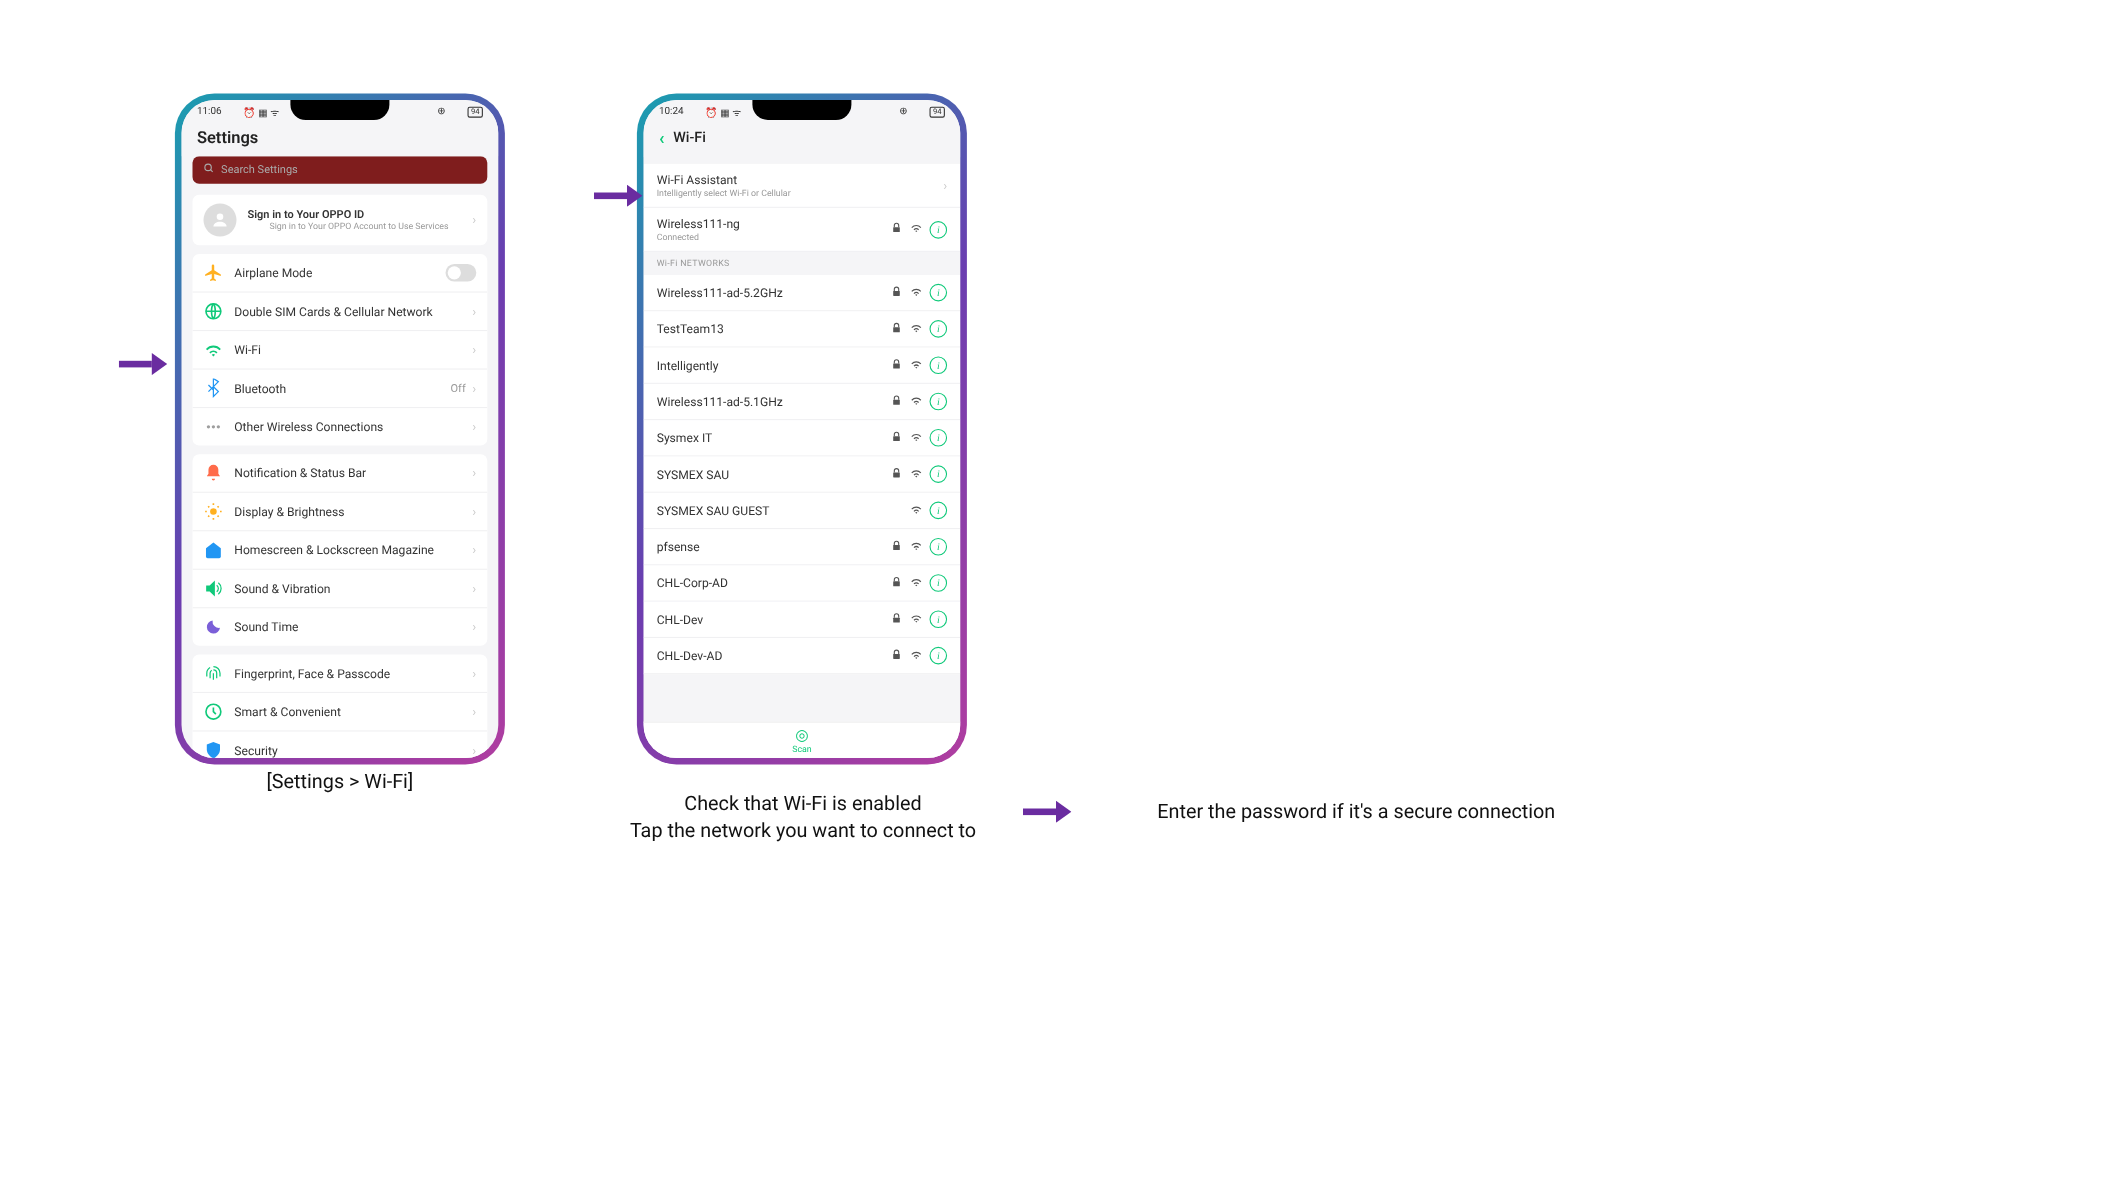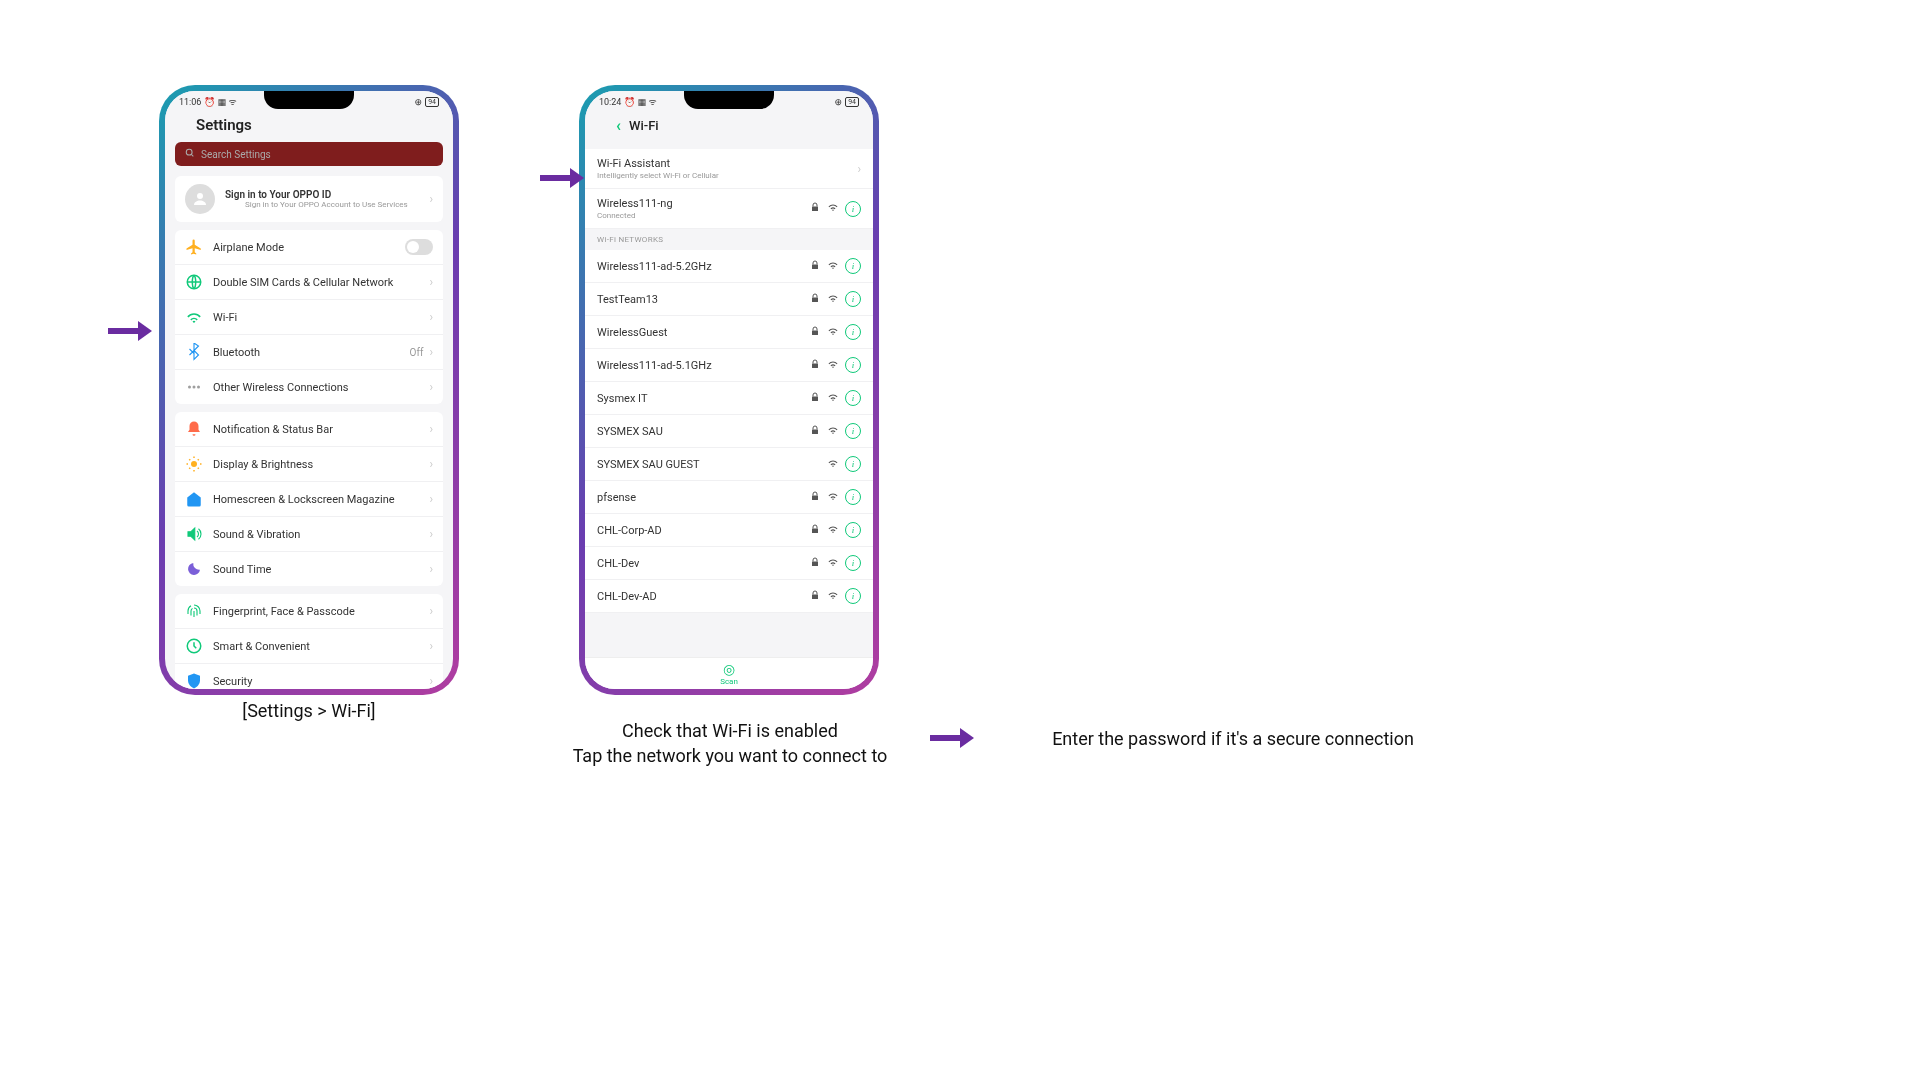--- a/index.html
+++ b/index.html
@@ -31,24 +31,24 @@
   }
   .status-bar {
     display: flex;
     justify-content: space-between;
     align-items: center;
     padding: 4px 14px 2px;
     font-size: 9px;
     color: #333;
     background: #f5f5f7;
   }
-  .status-left, .status-right { display: flex; align-items: center; gap: 3px; justify-content: space-between; }
+  .status-left, .status-right { display: flex; align-items: center; gap: 20px; justify-content: space-between; }
   
   .header {
-    padding: 6px 31px 8px;
+    padding: 6px 14px 8px;
     background: #f5f5f7;
   }
   .header-title { font-size: 15px; font-weight: 600; color: #222; }
   .header-wifi { display: flex; align-items: center; gap: 8px; }
   .back-chevron { color: #10c97a; font-size: 16px; font-weight: bold; }
   
   .search-box {
     margin: 0 10px 10px;
     background: #7f1d1d;
     border-radius: 6px;
@@ -427,21 +427,21 @@
                   <rect x="6" y="11" width="12" height="9" rx="1"></rect>
                   <path d="M8 11V8a4 4 0 018 0v3" fill="none" stroke="#555" stroke-width="2"></path>
                 </svg></span>
               <span><svg viewBox="0 0 24 24" fill="#555">
                   <path d="M12 20l-2-2a3 3 0 014 0zM7 15a7 7 0 0110 0l-1.5 1.5a5 5 0 00-7 0zM3 11a12 12 0 0118 0l-1.5 1.5a10 10 0 00-15 0z"></path>
                 </svg></span>
               <div class="info-circle">i</div>
             </div>
           </div>
           <div class="wifi-row">
-            <div class="wifi-name-col">WirelessGuest</div>
+            <div class="wifi-name-col">Intelligently</div>
             <div class="wifi-icons">
               <span><svg viewBox="0 0 24 24" fill="#555">
                   <rect x="6" y="11" width="12" height="9" rx="1"></rect>
                   <path d="M8 11V8a4 4 0 018 0v3" fill="none" stroke="#555" stroke-width="2"></path>
                 </svg></span>
               <span><svg viewBox="0 0 24 24" fill="#555">
                   <path d="M12 20l-2-2a3 3 0 014 0zM7 15a7 7 0 0110 0l-1.5 1.5a5 5 0 00-7 0zM3 11a12 12 0 0118 0l-1.5 1.5a10 10 0 00-15 0z"></path>
                 </svg></span>
               <div class="info-circle">i</div>
             </div>

